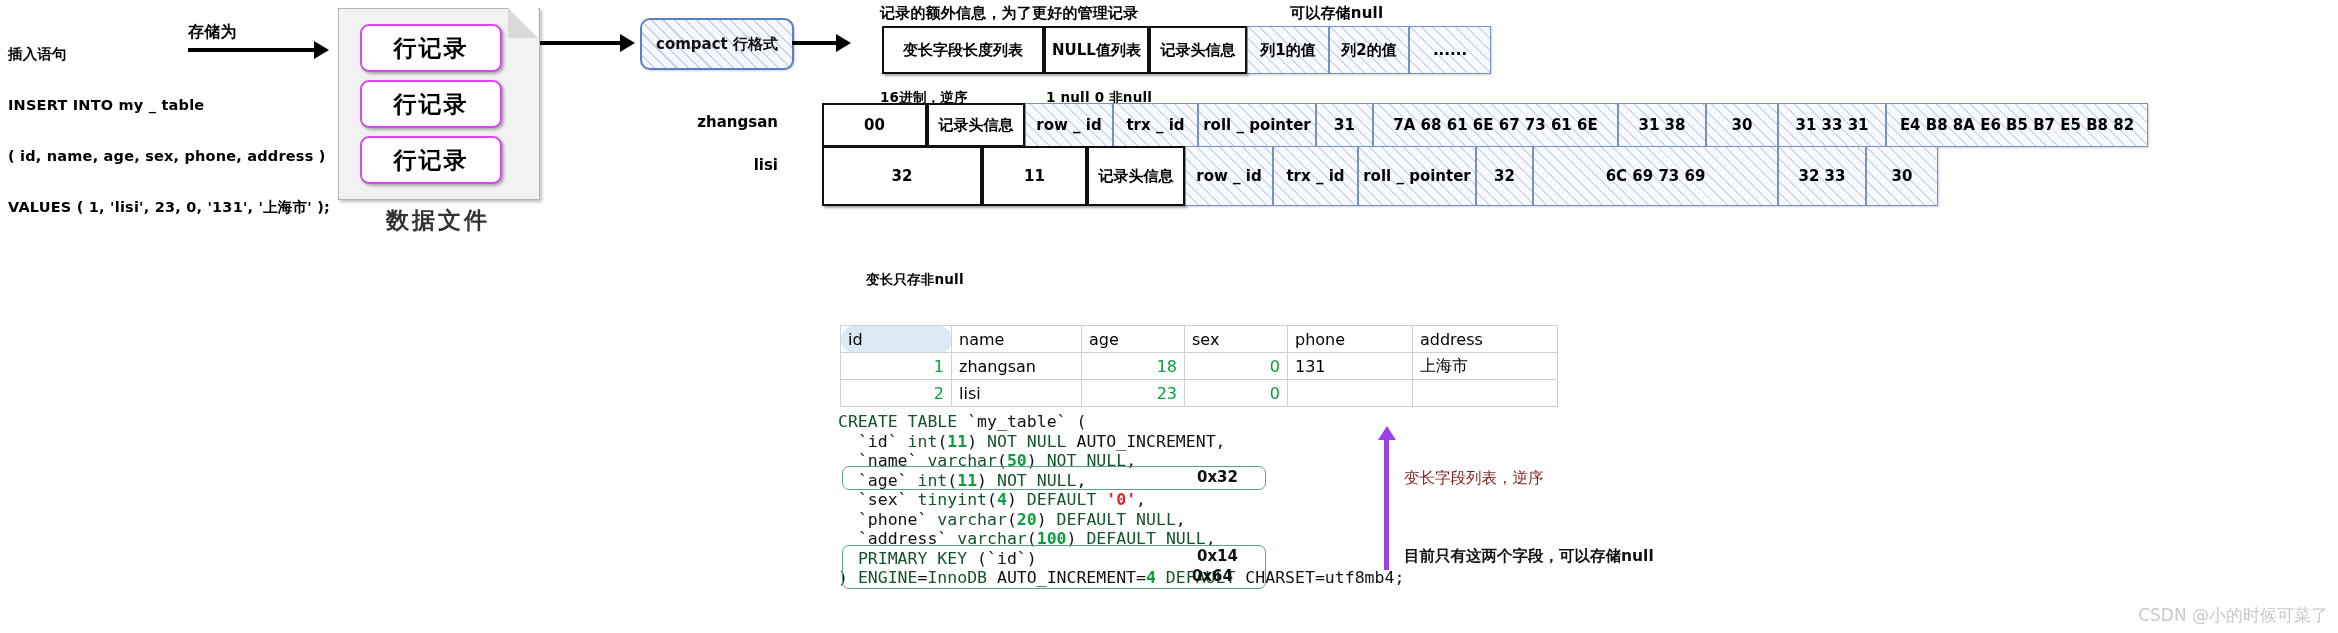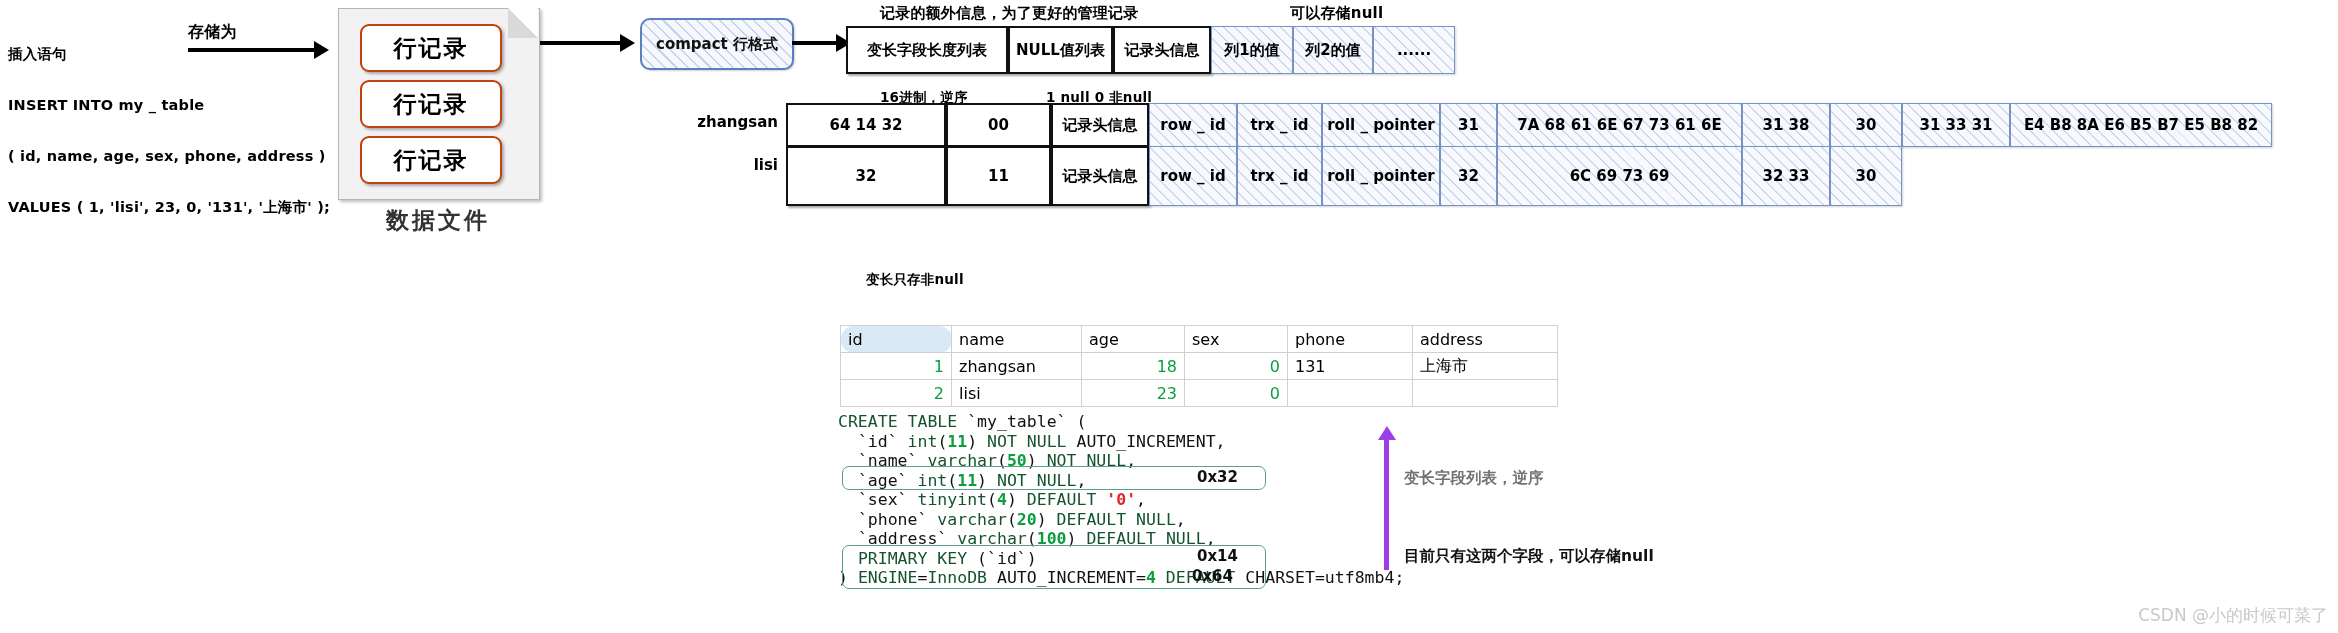--- a/index.html
+++ b/index.html
@@ -33,41 +33,41 @@
   #data-file .fold{
     position:absolute;right:0;top:0;width:0;height:0;
     border-left:30px solid transparent;border-top:30px solid #ffffff;
   }
   #data-file .fold2{
     position:absolute;right:0;top:0;width:0;height:0;
     border-right:30px solid transparent;border-bottom:30px solid #d9d9d9;
   }
   .row-rec{
     position:absolute;left:22px;width:138px;height:44px;
-    background:#fff;border:2px solid #c2410c;border-radius:9px;
+    background:#fff;border:2px solid #d946ef;border-radius:9px;
     box-shadow:2px 2px 3px rgba(0,0,0,.3);
     display:flex;align-items:center;justify-content:center;
     font-size:23px;font-weight:700;letter-spacing:2px;
   }
   #data-file-caption{left:338px;top:205px;width:200px;text-align:center;font-size:23px;font-weight:700;letter-spacing:3px;color:#333;}
 
   
   #compact-box{
     left:640px;top:18px;width:150px;height:48px;border-radius:10px;
     border:2px solid #5b7fc4;
     background:
       repeating-linear-gradient(45deg, rgba(140,165,215,.45) 0 1.5px, rgba(255,255,255,0) 1.5px 8px),
       #f6f8fd;
     display:flex;align-items:center;justify-content:center;
     font-size:15px;font-weight:700;color:#111;
     box-shadow:1px 1px 2px rgba(0,0,0,.18);
   }
 
   
-  .strip{position:absolute;display:flex;align-items:stretch;}
+  .strip{position:absolute;display:flex;align-items:stretch;margin-left:36px;}
   .cell{
     box-sizing:border-box;display:flex;align-items:center;justify-content:center;
     font-size:15px;font-weight:700;white-space:nowrap;text-align:center;
     background:#fff;
   }
   .cell.black{border:2px solid #111;box-shadow:1.5px 1.5px 2px rgba(0,0,0,.35);}
   .cell.blue{
     border:1.5px solid #7792c8;
     background:
       repeating-linear-gradient(45deg, rgba(150,172,218,.42) 0 1.4px, rgba(255,255,255,0) 1.4px 8px),
@@ -107,21 +107,21 @@
   .hexbox{
     position:absolute;border:1.5px solid #5e9e8e;border-radius:7px;
     background:rgba(255,255,255,0);pointer-events:none;
   }
   .hexval{position:absolute;font-family:"DejaVu Sans","Liberation Sans",sans-serif;font-size:15px;font-weight:700;color:#111;}
 
   
   #purple-arrow-shaft{position:absolute;width:5px;background:#9b3fe8;}
   #purple-arrow-head{position:absolute;width:0;height:0;border-left:9px solid transparent;border-right:9px solid transparent;border-bottom:14px solid #9b3fe8;}
 
-  .note-purple{position:absolute;color:#737373;font-size:15.5px;font-weight:700;white-space:nowrap;}
+  .note-purple{position:absolute;color:#7f1d1d;font-size:15.5px;font-weight:400;white-space:nowrap;}
   .note-black{position:absolute;color:#111;font-size:15.5px;font-weight:700;white-space:nowrap;}
 
   
   #watermark{right:10px;bottom:6px;color:#c9c9c9;font-size:17px;white-space:nowrap;}
 </style>
 </head>
 <body>
 
 <div class="abs hand" id="insert-stmt">
   <span class="ln">插入语句</span>
@@ -183,23 +183,20 @@
       <span>......</span>
     </div>
   </div>
 
 <div class="small-note hand" style="left:880px;top:89px;">16进制，逆序</div>
 <div class="small-note hand" style="left:1046px;top:89px;">1 null 0 非null</div>
 <div class="small-note hand" style="left:866px;top:271px;">变长只存非null</div>
 
 <div class="row-label" style="left:660px;top:113px;width:118px;">zhangsan</div>
 <div class="strip" id="example-row-0" style="left:786px;top:103px;height:44px;">
-    <div class="cell black" style="width: 160px;">
-      <span>64 14 32</span>
-    </div>
     <div class="cell black" style="width: 105px;">
       <span>00</span>
     </div>
     <div class="cell black" style="width: 98px;">
       <span>记录头信息</span>
     </div>
     <div class="cell blue" style="width: 88px;">
       <span>row _ id</span>
     </div>
     <div class="cell blue" style="width: 85px;">

